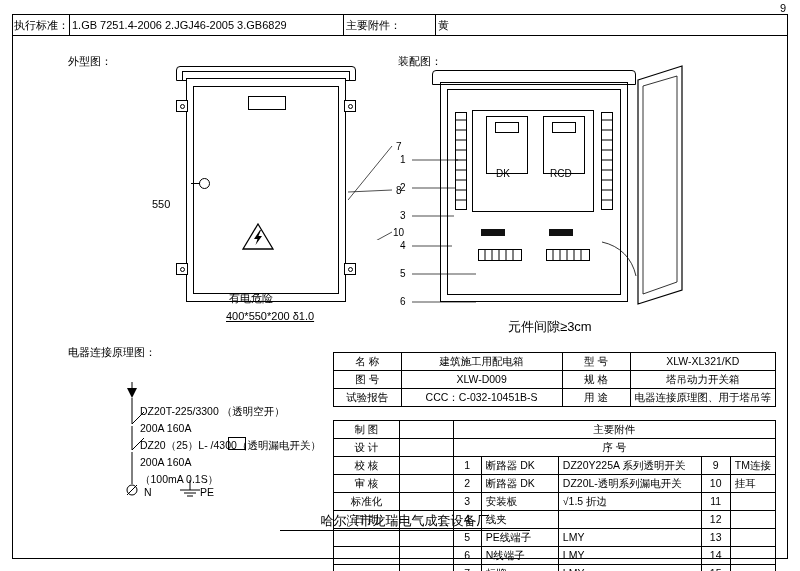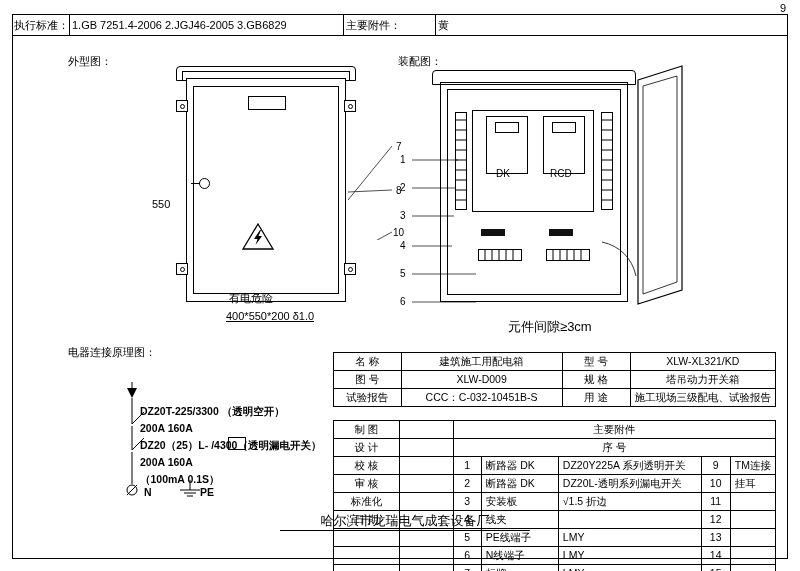--- a/index.html
+++ b/index.html
@@ -114,21 +114,21 @@
   .door {
     position:absolute; left:636px; top:64px; width:48px; height:242px;
   }
   .note-3cm { position:absolute; left:508px; top:318px; font-size:13px; }
 
   
   .lead { position:absolute; font-size:10px; }
 
   
   .hl { position:absolute; background:#000; height:1px; }
-  .sch-text { position:absolute; font-size:10.5px;font-weight:bold; }
+  .sch-text { position:absolute; font-size:10.5px; }
 
   
   .tbl {
     position:absolute; border-collapse:collapse;
     font-size:10.5px;
   }
   .tbl td {
     border:1px solid #000;
     padding:0 4px;
     height:17px;
@@ -349,21 +349,21 @@
     <tr>
       <td class="ctr">图    号</td>
       <td class="ctr">XLW-D009</td>
       <td class="ctr">规    格</td>
       <td class="ctr">塔吊动力开关箱</td>
     </tr>
     <tr>
       <td class="ctr">试验报告</td>
       <td class="ctr">CCC：C-032-10451B-S</td>
       <td class="ctr">用    途</td>
-      <td class="ctr">施工现场三级配电、试验报告</td>
+      <td class="ctr">电器连接原理图、用于塔吊等</td>
     </tr>
   </tbody>
     </table>
 
   <table class="tbl" id="parts-table">
     <tbody>
         <tr>
       <td class="ctr">制  图</td>
       <td class="ctr"></td>
       <td class="ctr" colspan="5">主要附件</td>

